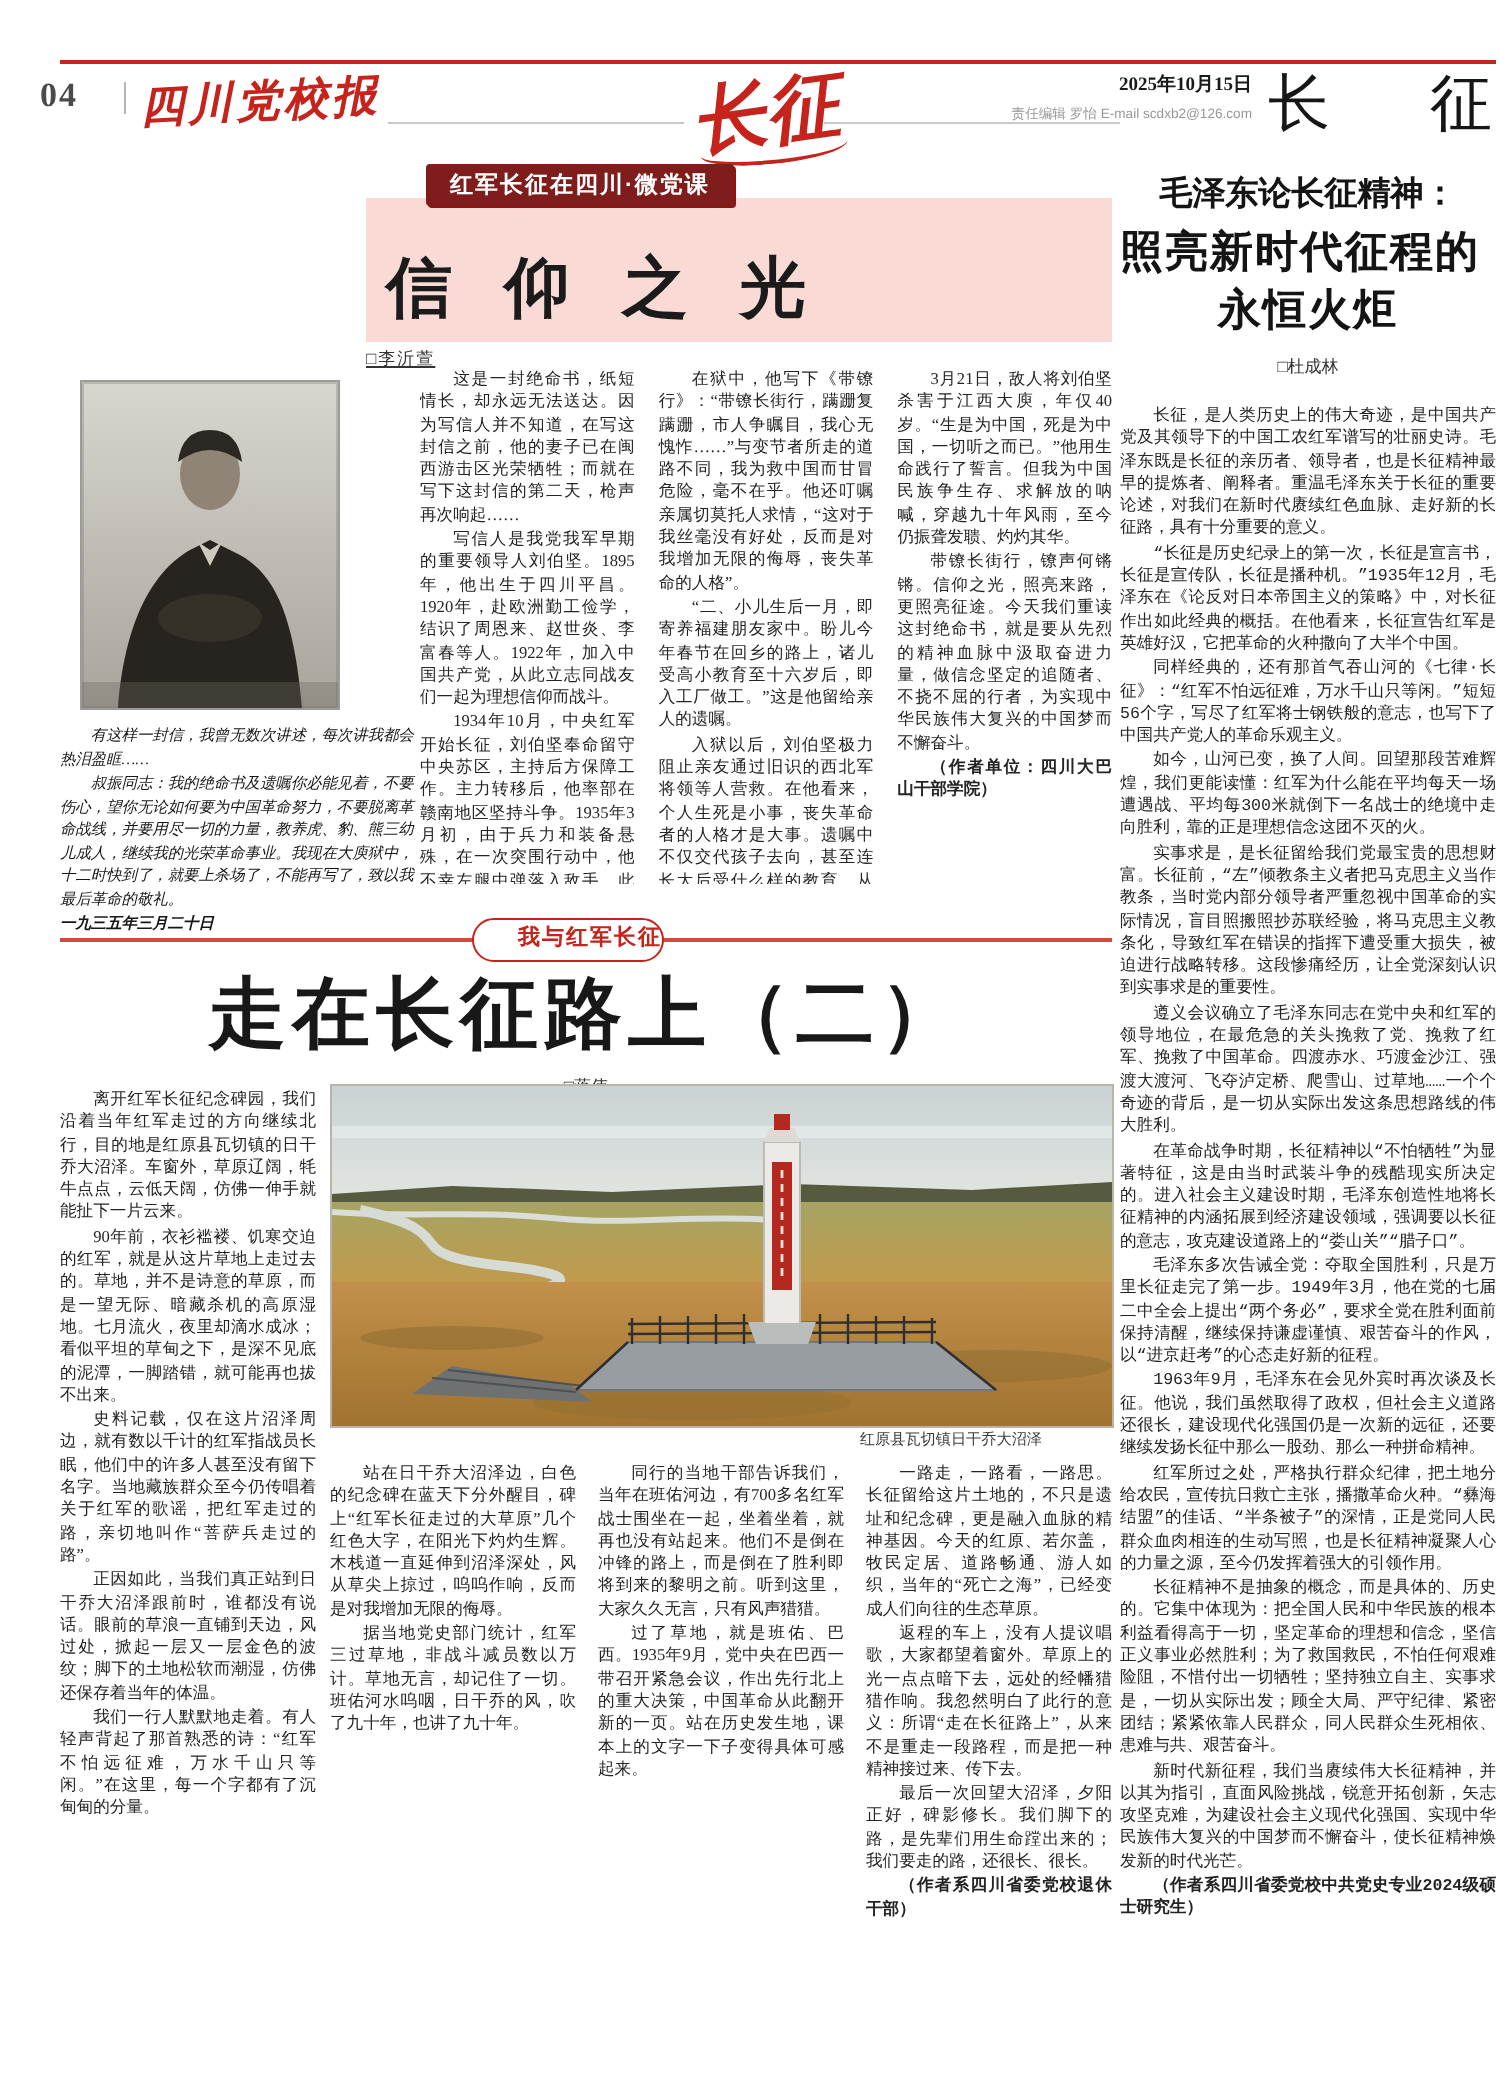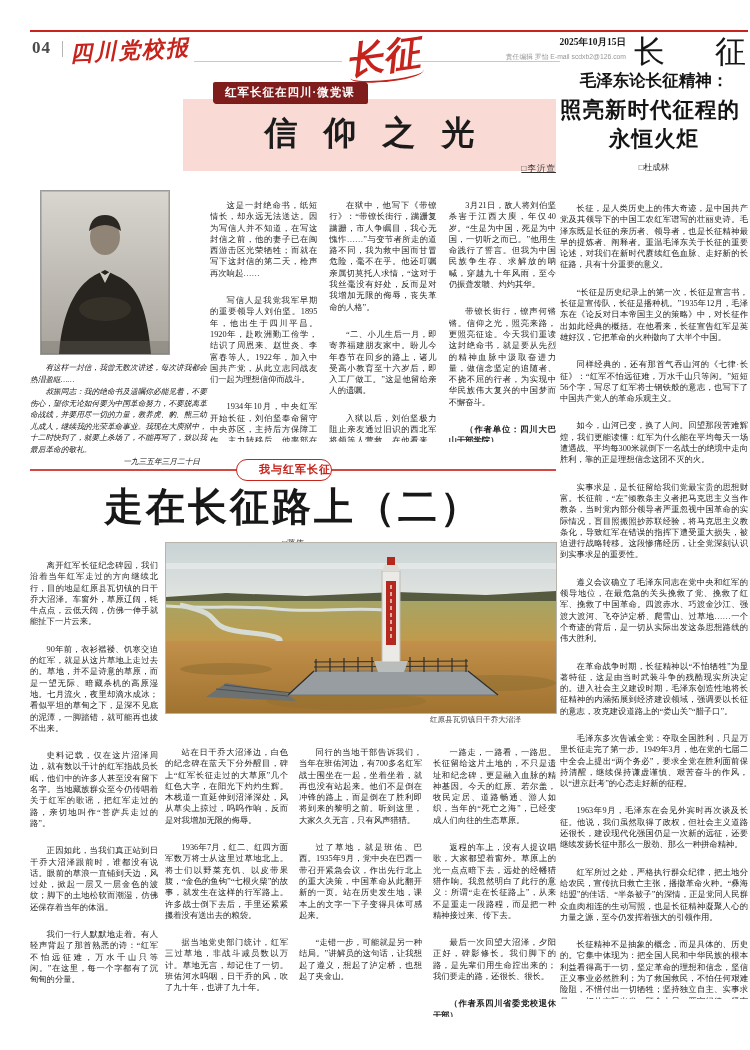--- a/index.html
+++ b/index.html
@@ -1,70 +1,70 @@
 <!DOCTYPE html>
 <html><head>
 <meta charset="utf-8">
 <style>
   html,body{margin:0;padding:0;background:#e9e9e9;}
   .page{position:relative;width:750px;height:1050px;background:#ffffff;margin:0 auto;
         font-family:"Liberation Serif","DejaVu Serif",serif;color:#222;overflow:hidden;}
   
   .top-rule{position:absolute;left:30px;top:30px;width:718px;height:2px;background:#c8231c;}
-  .pagenum{position:absolute;left:32px;top:38px;font-size:17px;font-weight:bold;color:#4a4a4a;letter-spacing:1px;}
+  .pagenum{position:absolute;left:20px;top:38px;font-size:17px;font-weight:bold;color:#4a4a4a;letter-spacing:1px;}
   .pagenum-sep{position:absolute;left:62px;top:41px;width:1px;height:16px;background:#b5b5b5;}
   .masthead{position:absolute;left:70px;top:36px;font-size:22px;font-weight:bold;font-style:italic;
             color:#c5231b;transform:rotate(-3deg);letter-spacing:2px;white-space:nowrap;}
   .hline-left{position:absolute;left:194px;top:61px;width:148px;height:1px;background:#c9c9c9;}
   .hline-right{position:absolute;left:412px;top:61px;width:148px;height:1px;background:#c9c9c9;}
   .center-logo{position:absolute;left:346px;top:32px;font-size:37px;font-weight:bold;font-style:italic;
                color:#c5231b;transform:rotate(-8deg);white-space:nowrap;}
   .center-swoosh{position:absolute;left:350px;top:66px;width:74px;height:14px;
                  border-bottom:2px solid #c5231b;border-radius:0 0 60% 40%;transform:rotate(-4deg);}
   .header-meta{position:absolute;left:430px;top:36px;width:196px;text-align:right;}
   .header-date{font-size:9.5px;font-weight:bold;color:#1a1a1a;}
   .header-editor{font-size:6.8px;color:#979797;margin-top:3px;font-family:"Liberation Sans","DejaVu Sans",sans-serif;}
   .section-title{position:absolute;left:634px;top:31px;width:112px;font-size:31px;color:#161616;
                  letter-spacing:50px;white-space:nowrap;}
   
   .a1{position:absolute;left:30px;top:80px;width:526px;height:382px;}
   .a1-badge{position:absolute;left:183px;top:2px;background:#7f1d1d;color:#fff;z-index:3;
             font-family:Liberation Sans, sans-serif;font-weight:bold;font-size:11.5px;
             padding:3px 12px;letter-spacing:1px;border-radius:2px;box-shadow:1px 1px 0 #8e140f;}
   .a1-pink{position:absolute;left:153px;top:19px;width:373px;height:72px;background:#f9dad5;}
-  .a1-title{margin-top:12px;text-align:center;font-size:33px;font-weight:bold;color:#1b1b1b;
-            letter-spacing:26px;padding-left:26px;}
-  .a1-author{text-align:right;font-size:8.5px;color:#333;margin-top:7px;letter-spacing:1px;text-decoration:underline;}
+  .a1-title{margin-top:23px;font-size:33px;font-weight:bold;color:#1b1b1b;
+            letter-spacing:26px;padding-left:10px;}
+  .a1-author{text-align:left;font-size:8.5px;color:#333;margin-top:7px;letter-spacing:1px;text-decoration:underline;}
   .a1-photo{position:absolute;left:10px;top:110px;width:128px;height:163px;border:1px solid #9b9b9b;background:#c9c6c0;}
   .a1-letter{position:absolute;left:0;top:282px;width:178px;font-style:italic;font-size:7.7px;
              line-height:1.5;color:#161616;}
   .a1-letter p{margin:0 0 1px;text-indent:2em;}
-  .a1-letter-date{text-align:right;padding-right:8px;font-weight:normal;margin-top:1px;}
+  .a1-letter-date{padding-right:8px;font-weight:bold;margin-top:1px;}
   .a1-cols{position:absolute;left:180px;top:104px;width:346px;height:258px;display:flex;gap:12px;overflow:hidden;}
   .col{flex:1;overflow:hidden;}
   .bodytext{font-size:8.3px;line-height:11.3px;text-align:justify;color:#242424;}
-  .bodytext p,.para{margin:16px 0 1px;text-indent:2em;}
+  .bodytext p,.para{margin:0 0 1px;text-indent:2em;}
   .attr{font-weight:bold;text-indent:2em;margin-top:1px;font-size:8.3px;line-height:11.3px;text-align:justify;}
   
   .divider2{position:absolute;left:30px;top:469px;width:526px;height:2px;background:#d2493f;}
   .badge2{position:absolute;left:236px;top:459px;width:94px;height:20px;background:#fff;z-index:2;
           border:1.6px solid #c5231b;border-radius:11px;color:#c5231b;font-weight:bold;font-size:11px;
           line-height:19px;text-align:right;letter-spacing:1px;
           font-family:"Liberation Sans","DejaVu Sans",sans-serif;}
   
   .a2{position:absolute;left:30px;top:478px;width:526px;height:540px;}
   .a2-title{text-align:center;font-size:39px;font-weight:bold;color:#181818;letter-spacing:3px;margin-top:2px;}
   .a2-author{text-align:center;font-size:8.5px;color:#333;margin-top:4px;}
   .a2-body{position:absolute;left:0;top:64px;width:526px;height:476px;}
   .a2-col1{position:absolute;left:0;top:2px;width:128px;height:472px;overflow:hidden;}
   .a2-photo{position:absolute;left:135px;top:0;width:390px;height:170px;border:1px solid #b9b4aa;}
   .a2-caption{position:absolute;left:135px;top:173px;width:356px;text-align:right;font-size:7.6px;color:#3c3c3c;}
   .a2-cols234{position:absolute;left:135px;top:189px;width:391px;height:286px;display:flex;gap:11px;overflow:hidden;}
   
-  .a3{position:absolute;left:560px;top:70px;width:188px;height:928px;}
+  .a3{position:absolute;left:560px;top:86px;width:188px;height:928px;font-family:Liberation Mono, monospace;}
   .a3-t1{text-align:center;font-size:16.5px;font-weight:bold;color:#141414;}
   .a3-t2{text-align:left;font-size:21.5px;font-weight:bold;color:#141414;margin-top:3px;letter-spacing:1px;}
   .a3-t3{text-align:center;font-size:21.5px;font-weight:bold;color:#141414;letter-spacing:1px;}
   .a3-author{text-align:center;font-size:8.5px;color:#333;margin-top:9px;}
   .a3-bodywrap{margin-top:13px;height:812px;overflow:hidden;}
 </style>
 </head>
 <body>
 
 <div class="page">
@@ -194,27 +194,25 @@
           <rect x="221" y="14" width="8" height="8" fill="#b5281e"></rect>
           <rect x="220" y="38" width="10" height="64" fill="#b5281e"></rect>
           <path d="M225 42 L225 98" stroke="#f3e3da" stroke-width="1.4" stroke-dasharray="4 3"></path>
         </svg>
       </div>
       <div class="a2-caption">红原县瓦切镇日干乔大沼泽</div>
 
       <div class="a2-cols234 bodytext">
         <div class="col">
             <p class="para">站在日干乔大沼泽边，白色的纪念碑在蓝天下分外醒目，碑上“红军长征走过的大草原”几个红色大字，在阳光下灼灼生辉。木栈道一直延伸到沼泽深处，风从草尖上掠过，呜呜作响，反而是对我增加无限的侮辱。</p>
-            <p class="para">1936年7月，红二、红四方面军数万将士从这里过草地北上。将士们以野菜充饥、以皮带果腹，“金色的鱼钩”“七根火柴”的故事，就发生在这样的行军路上。许多战士倒下去后，手里还紧紧攥着没有送出去的粮袋。</p>
             <p class="para">据当地党史部门统计，红军三过草地，非战斗减员数以万计。草地无言，却记住了一切。班佑河水呜咽，日干乔的风，吹了九十年，也讲了九十年。</p>
           </div>
         <div class="col">
             <p class="para">同行的当地干部告诉我们，当年在班佑河边，有700多名红军战士围坐在一起，坐着坐着，就再也没有站起来。他们不是倒在冲锋的路上，而是倒在了胜利即将到来的黎明之前。听到这里，大家久久无言，只有风声猎猎。</p>
             <p class="para">过了草地，就是班佑、巴西。1935年9月，党中央在巴西一带召开紧急会议，作出先行北上的重大决策，中国革命从此翻开新的一页。站在历史发生地，课本上的文字一下子变得具体可感起来。</p>
-            <p class="para">“走错一步，可能就是另一种结局。”讲解员的这句话，让我想起了遵义，想起了泸定桥，也想起了夹金山。</p>
           </div>
         <div class="col">
           <div>
               <p class="para">一路走，一路看，一路思。长征留给这片土地的，不只是遗址和纪念碑，更是融入血脉的精神基因。今天的红原、若尔盖，牧民定居、道路畅通、游人如织，当年的“死亡之海”，已经变成人们向往的生态草原。</p>
               <p class="para">返程的车上，没有人提议唱歌，大家都望着窗外。草原上的光一点点暗下去，远处的经幡猎猎作响。我忽然明白了此行的意义：所谓“走在长征路上”，从来不是重走一段路程，而是把一种精神接过来、传下去。</p>
               <p class="para">最后一次回望大沼泽，夕阳正好，碑影修长。我们脚下的路，是先辈们用生命蹚出来的；我们要走的路，还很长、很长。</p>
             </div>
           <p class="attr">（作者系四川省委党校退休干部）</p>
         </div>
       </div>

